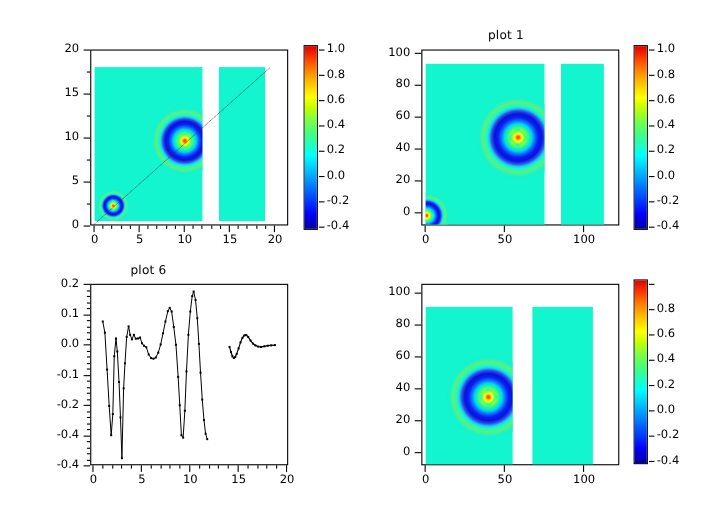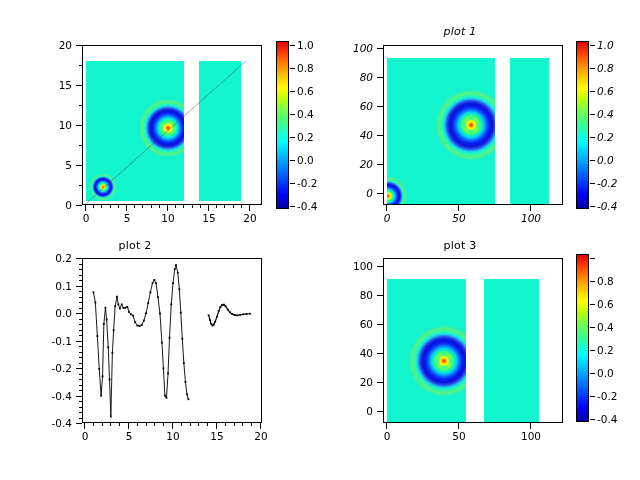--- a/index.html
+++ b/index.html
@@ -253,21 +253,21 @@
       <div class="tick-label cb" style="left:297px; top:68px;">0.8</div>
       <div class="tick-label cb" style="left:297px; top:91px;">0.6</div>
       <div class="tick-label cb" style="left:297px; top:114px;">0.4</div>
       <div class="tick-label cb" style="left:297px; top:137px;">0.2</div>
       <div class="tick-label cb" style="left:297px; top:160px;">0.0</div>
       <div class="tick-label cb" style="left:297px; top:183px;">-0.2</div>
       <div class="tick-label cb" style="left:297px; top:206px;">-0.4</div>
     </div>
   </div>
 
-  <div class="panel" style="left:320px; top:0px; width:320px; height:240px;font-style:italic;">
+  <div class="panel" style="left:320px; top:0px; width:320px; height:240px;">
 
     <div class="panel-title" style="left:0; top:26px; width:280px;">plot 1</div>
 
     <div class="axes" style="left:63px; top:45px; width:180px; height:160px;">
 
       <div class="field" style="left:3px; top:12px; width:108px; height:147px;">
         <div class="blob" style="left:84px; top:67px; width:78px; height:78px;"></div>
         <div class="blob-core" style="left:84px; top:67px; width:13px; height:13px;"></div>
         <div class="blob" style="left:1px; top:138px; width:42px; height:42px;"></div>
         <div class="blob-core" style="left:1px; top:138px; width:9px; height:9px;"></div>
@@ -321,21 +321,21 @@
       <div class="tick-label cb" style="left:277px; top:114px;">0.4</div>
       <div class="tick-label cb" style="left:277px; top:137px;">0.2</div>
       <div class="tick-label cb" style="left:277px; top:160px;">0.0</div>
       <div class="tick-label cb" style="left:277px; top:183px;">-0.2</div>
       <div class="tick-label cb" style="left:277px; top:206px;">-0.4</div>
     </div>
   </div>
 
   <div class="panel" style="left:0px; top:240px; width:320px; height:240px;">
 
-    <div class="panel-title" style="left:0; top:0px; width:270px;">plot 2</div>
+    <div class="panel-title" style="left:0; top:0px; width:270px;">plot 6</div>
 
     <div class="axes" style="left:82px; top:18px; width:180px; height:165px;">
       <svg class="lineplot-svg" width="180" height="165" viewBox="0 0 180 165" preserveAspectRatio="none">
         <g>
           <polyline id="seg0-line" fill="none" stroke="#000000" stroke-width="0.9" points="10.43,33.28 12.35,43.45 14.35,77.00 16.26,110.00 18.09,136.68 19.57,117.42 20.87,64.90 22.43,48.68 23.65,60.50 25.22,88.28 26.52,120.45 27.83,157.57 29.39,94.05 30.61,71.23 32.17,47.30 33.91,37.68 35.30,45.38 36.96,49.50 38.70,45.38 40.43,48.95 42.43,48.68 44.35,47.85 46.09,53.08 47.83,55.28 50.00,56.65 52.17,63.25 54.35,66.55 56.52,67.10 58.70,66.00 60.87,61.60 63.04,54.18 65.22,44.00 67.39,33.28 69.57,23.93 71.30,20.90 73.04,24.20 74.96,38.23 76.96,54.45 78.96,83.60 80.43,109.45 81.91,136.68 83.48,138.88 85.04,114.40 86.52,78.65 88.26,45.38 90.00,24.20 91.74,10.18 93.04,6.05 94.78,13.75 96.35,30.25 97.83,53.63 99.30,79.75 100.87,104.22 102.43,122.92 103.91,135.30 105.39,140.25"></polyline>
           <g id="seg0-markers" fill="#000000">
               <rect x="9.53" y="32.38" width="1.8" height="1.8"></rect>
               <rect x="11.45" y="42.55" width="1.8" height="1.8"></rect>
               <rect x="13.45" y="76.10" width="1.8" height="1.8"></rect>
               <rect x="15.36" y="109.10" width="1.8" height="1.8"></rect>
@@ -491,21 +491,20 @@
       <div class="tick-label x" style="left:85px; top:191px; width:30px;">0</div>
       <div class="tick-label x" style="left:129px; top:191px; width:30px;">5</div>
       <div class="tick-label x" style="left:173px; top:191px; width:30px;">10</div>
       <div class="tick-label x" style="left:217px; top:191px; width:30px;">15</div>
       <div class="tick-label x" style="left:261px; top:191px; width:30px;">20</div>
     </div>
   </div>
 
   <div class="panel" style="left:320px; top:240px; width:320px; height:240px;">
 
-    <div class="panel-title" style="left:0; top:0px; width:280px;">plot 3</div>
 
     <div class="axes" style="left:63px; top:18px; width:180px; height:165px;">
 
       <div class="field" style="left:3px; top:20px; width:79px; height:144px;">
         <div class="blob" style="left:57px; top:82px; width:78px; height:78px;"></div>
         <div class="blob-core" style="left:57px; top:82px; width:13px; height:13px;"></div>
       </div>
 
       <div class="field" style="left:100px; top:20px; width:55px; height:144px;"></div>
     </div>

